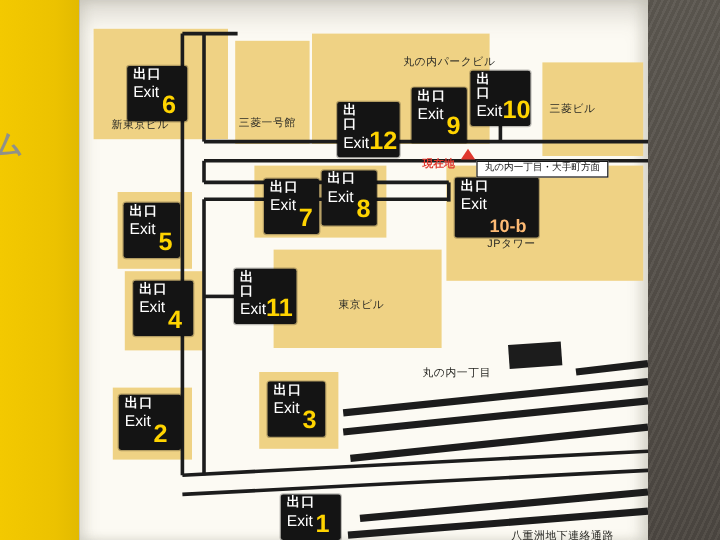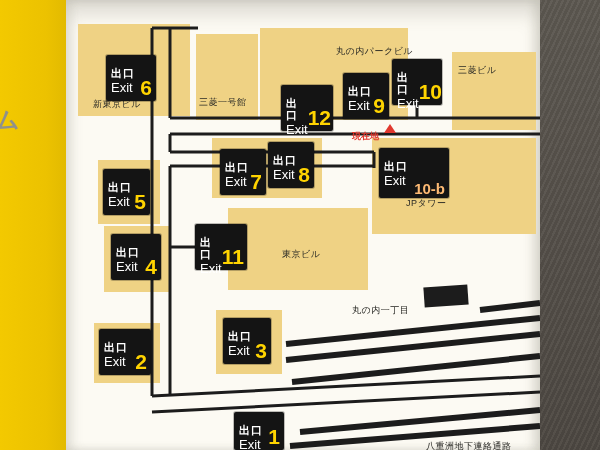--- a/index.html
+++ b/index.html
@@ -32,22 +32,22 @@
   }
 
   .layer{position:absolute;left:0;top:0;width:600px;height:450px;pointer-events:none;}
 
   .bldg{position:absolute;background:#efd284;}
   .bldg-label{position:absolute;font-size:9px;color:#2a2a25;white-space:nowrap;letter-spacing:.5px;}
   .map-label{position:absolute;font-size:9px;color:#23231f;white-space:nowrap;letter-spacing:.5px;}
 
   .sign{
     position:absolute;background:#141414;color:#fff;
-    display:flex;justify-content:space-between;align-items:stretch;
-    padding:12px 4px 3px 5px;box-sizing:border-box;border-radius:2px;
+    display:flex;justify-content:flex-start;align-items:stretch;
+    padding:1px 4px 3px 5px;box-sizing:border-box;border-radius:2px;
     box-shadow:0 0 0 1px rgba(0,0,0,.25);
   }
   .sign-col{display:flex;flex-direction:column;}
   .sign-kanji{font-size:11px;font-weight:bold;letter-spacing:1px;line-height:1.1;}
   .sign-en{font-size:13px;line-height:1.2;margin-top:1px;}
   .sign-num{align-self:flex-end;font-size:21px;font-weight:bold;color:#ffd400;line-height:.9;}
   .sign.wide .sign-num{font-size:15px;}
 
   .marker-text{
     position:absolute;left:352px;top:130px;font-size:9px;font-weight:bold;color:#e0382e;white-space:nowrap;
@@ -122,21 +122,21 @@
       <path d="M300,432 L540,410"></path>
       <path d="M290,446 L540,426"></path>
     </g>
     <rect x="424" y="286" width="44" height="20" fill="#1c1c1c" transform="rotate(-4 446 296)"></rect>
   </svg>
 
   <div class="layer" id="labels-layer">
       <div class="bldg-label" style="left: 93px; top: 98px;">新東京ビル</div>
       <div class="bldg-label" style="left: 199px; top: 96px;">三菱一号館</div>
       <div class="bldg-label" style="left: 296px; top: 45px; margin-left: 40px;">丸の内パークビル</div>
-      <div class="bldg-label" style="left: 458px; top: 64px;">三菱ビル</div>
+      <div class="bldg-label" style="left: 458px; top: 84px;">三菱ビル</div>
       <div class="bldg-label" style="left: 406px; top: 197px;">JPタワー</div>
       <div class="bldg-label" style="left: 282px; top: 248px;">東京ビル</div>
       <div class="map-label" style="left: 352px; top: 304px;">丸の内一丁目</div>
       <div class="map-label" style="left: 426px; top: 440px;">八重洲地下連絡通路</div>
     </div>
 
   <div class="layer" id="signs-layer">
       <div class="sign" style="left: 234px; top: 412px; width: 50px; height: 38px; background: rgb(20, 20, 20);">
         <div class="sign-col">
           <div class="sign-kanji">出口</div>
@@ -226,17 +226,18 @@
           <div class="sign-kanji">出口</div>
           <div class="sign-en">Exit</div>
         </div>
         <div class="sign-num" style="color: rgb(255, 212, 0);">12</div>
       </div>
     </div>
 
   <div class="layer">
     <span class="marker-triangle"></span>
     <span class="marker-text">現在地</span>
+    <div class="direction-box">丸の内一丁目・大手町方面</div>
   </div>
 
   <div class="wall"></div>
 
 </div>
 
 </body></html>

